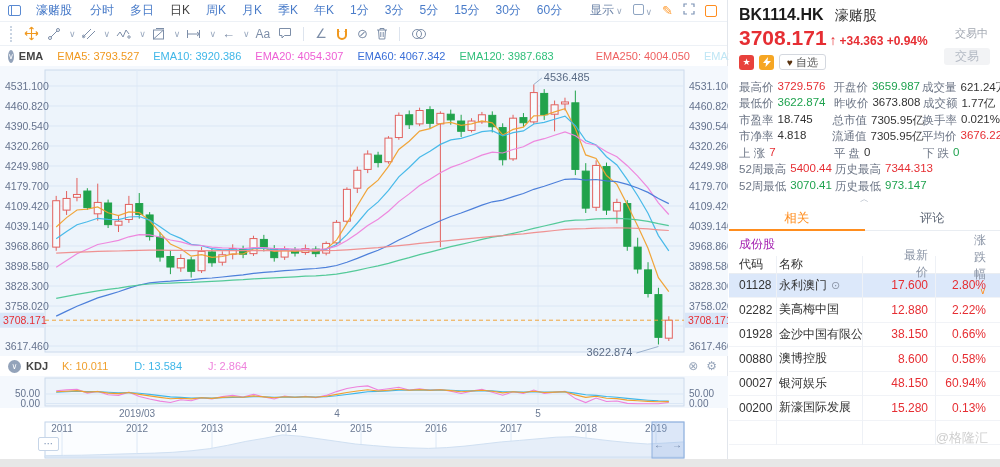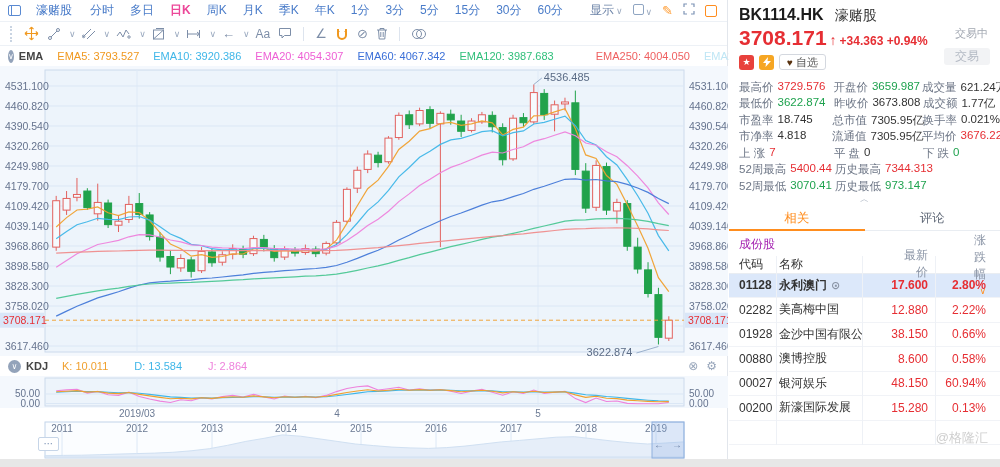--- a/index.html
+++ b/index.html
@@ -6,21 +6,21 @@
   html,body { background:#fff; }
   body { font-family:"Liberation Sans","DejaVu Sans",sans-serif; }
   .app { position:relative; width:1000px; height:467px; background:#fff; overflow:hidden; font-size:12px; color:#333; }
   .chart-pane { position:absolute; left:0; top:0; width:728px; height:459px; border-right:1px solid #e2e6ec; background:#fff; }
   
   .tabbar { position:relative; height:22px; display:flex; align-items:center; border-bottom:1px solid #edf1f6; padding-left:6px; }
   .winicon { width:13px; height:11px; border:1px solid #5a8ad2; border-radius:2px; margin:0 7px 0 2px; position:relative; }
   .winicon::after { content:""; position:absolute; left:2px; top:0; bottom:0; width:1px; background:#5a8ad2; }
   .tab { color:#4a7cc9; margin:0 8px; cursor:pointer; white-space:nowrap; }
   .tab.sym { color:#3f74c6; margin-right:10px; }
-  .tab.active { color:#ec4899; font-weight:bold; }
+  .tab.active { color:#404040; font-weight:normal; }
   .tabbar-right { margin-left:auto; display:flex; align-items:center; gap:10px; padding-right:10px; color:#6d84a8; }
   .caret { font-size:9px; color:#9aa9bf; margin-left:2px; }
   .sq { width:11px; height:11px; border:1px solid #8fa5c2; border-radius:2px; display:inline-block; }
   .sq.orange { border:1px solid #ff8d1e; width:12px; height:12px; }
   .pencil { color:#ff9a2e; font-size:13px; }
   
   .drawbar { height:24px; display:flex; align-items:center; gap:4px; padding-left:10px; border-bottom:1px solid #edf1f6; color:#7d8ea8; }
   .grip { width:4px; height:16px; border-left:2px dotted #c9d4e2; margin-right:4px; }
   .dico { display:flex; align-items:center; height:20px; padding:0 2px; }
   .dico svg { display:block; }
@@ -69,21 +69,21 @@
   .collapse-chevron { text-align:center; color:#aab3c0; font-size:9px; height:10px; line-height:8px; }
   .rtabs { display:flex; height:24px; border-bottom:1px solid #e9edf2; margin-top:2px; }
   .rtab { flex:1; text-align:center; line-height:22px; font-size:12.5px; color:#5f6877; position:relative; }
   .rtab.active { color:#ff8d1e; }
   .rtab.active::after { content:""; position:absolute; left:0; right:0; bottom:-1px; height:2px; background:#ff8d1e; }
   .comp-title { padding:5px 10px 3px 10px; color:#a21caf; }
   .ctable { position:relative; }
   .vline { position:absolute; top:0; bottom:0; width:1px; background:#eef1f6; }
   .crow { display:flex; height:24.5px; align-items:center; border-bottom:1px solid #f1f3f7; font-size:12px; }
   .crow.header { color:#8b95a6; height:18px; border-bottom:1px solid #e9edf2; }
-  .crow.selected { background:#dce8fa;font-weight:bold; }
+  .crow.selected { background:#dce8fa; }
   .c-code { width:47px; padding-left:10px; color:#333; }
   .c-name { width:86px; padding-left:3px; color:#333; white-space:nowrap; overflow:hidden; position:relative; }
   .c-eye { color:#8b95a6; font-size:11px; margin-left:4px; }
   .c-price { width:73px; text-align:right; padding-right:7px; color:#e62e33; }
   .c-pct { flex:1; text-align:right; padding-right:14px; color:#e62e33; }
   .crow.header .c-price, .crow.header .c-pct { color:#8b95a6;padding-left:35px; }
   .sorticon { color:#ff8d1e; font-size:9px; margin-left:2px; }
   .watermark { position:absolute; right:12px; bottom:12px; color:#cfcfcf; font-size:13px;margin-left:27px; }
   .bottom-strip { position:absolute; left:0; top:459px; width:1000px; height:8px; background:#e7e7e7; }
   svg text { font-family:"Liberation Sans","DejaVu Sans",sans-serif; }

